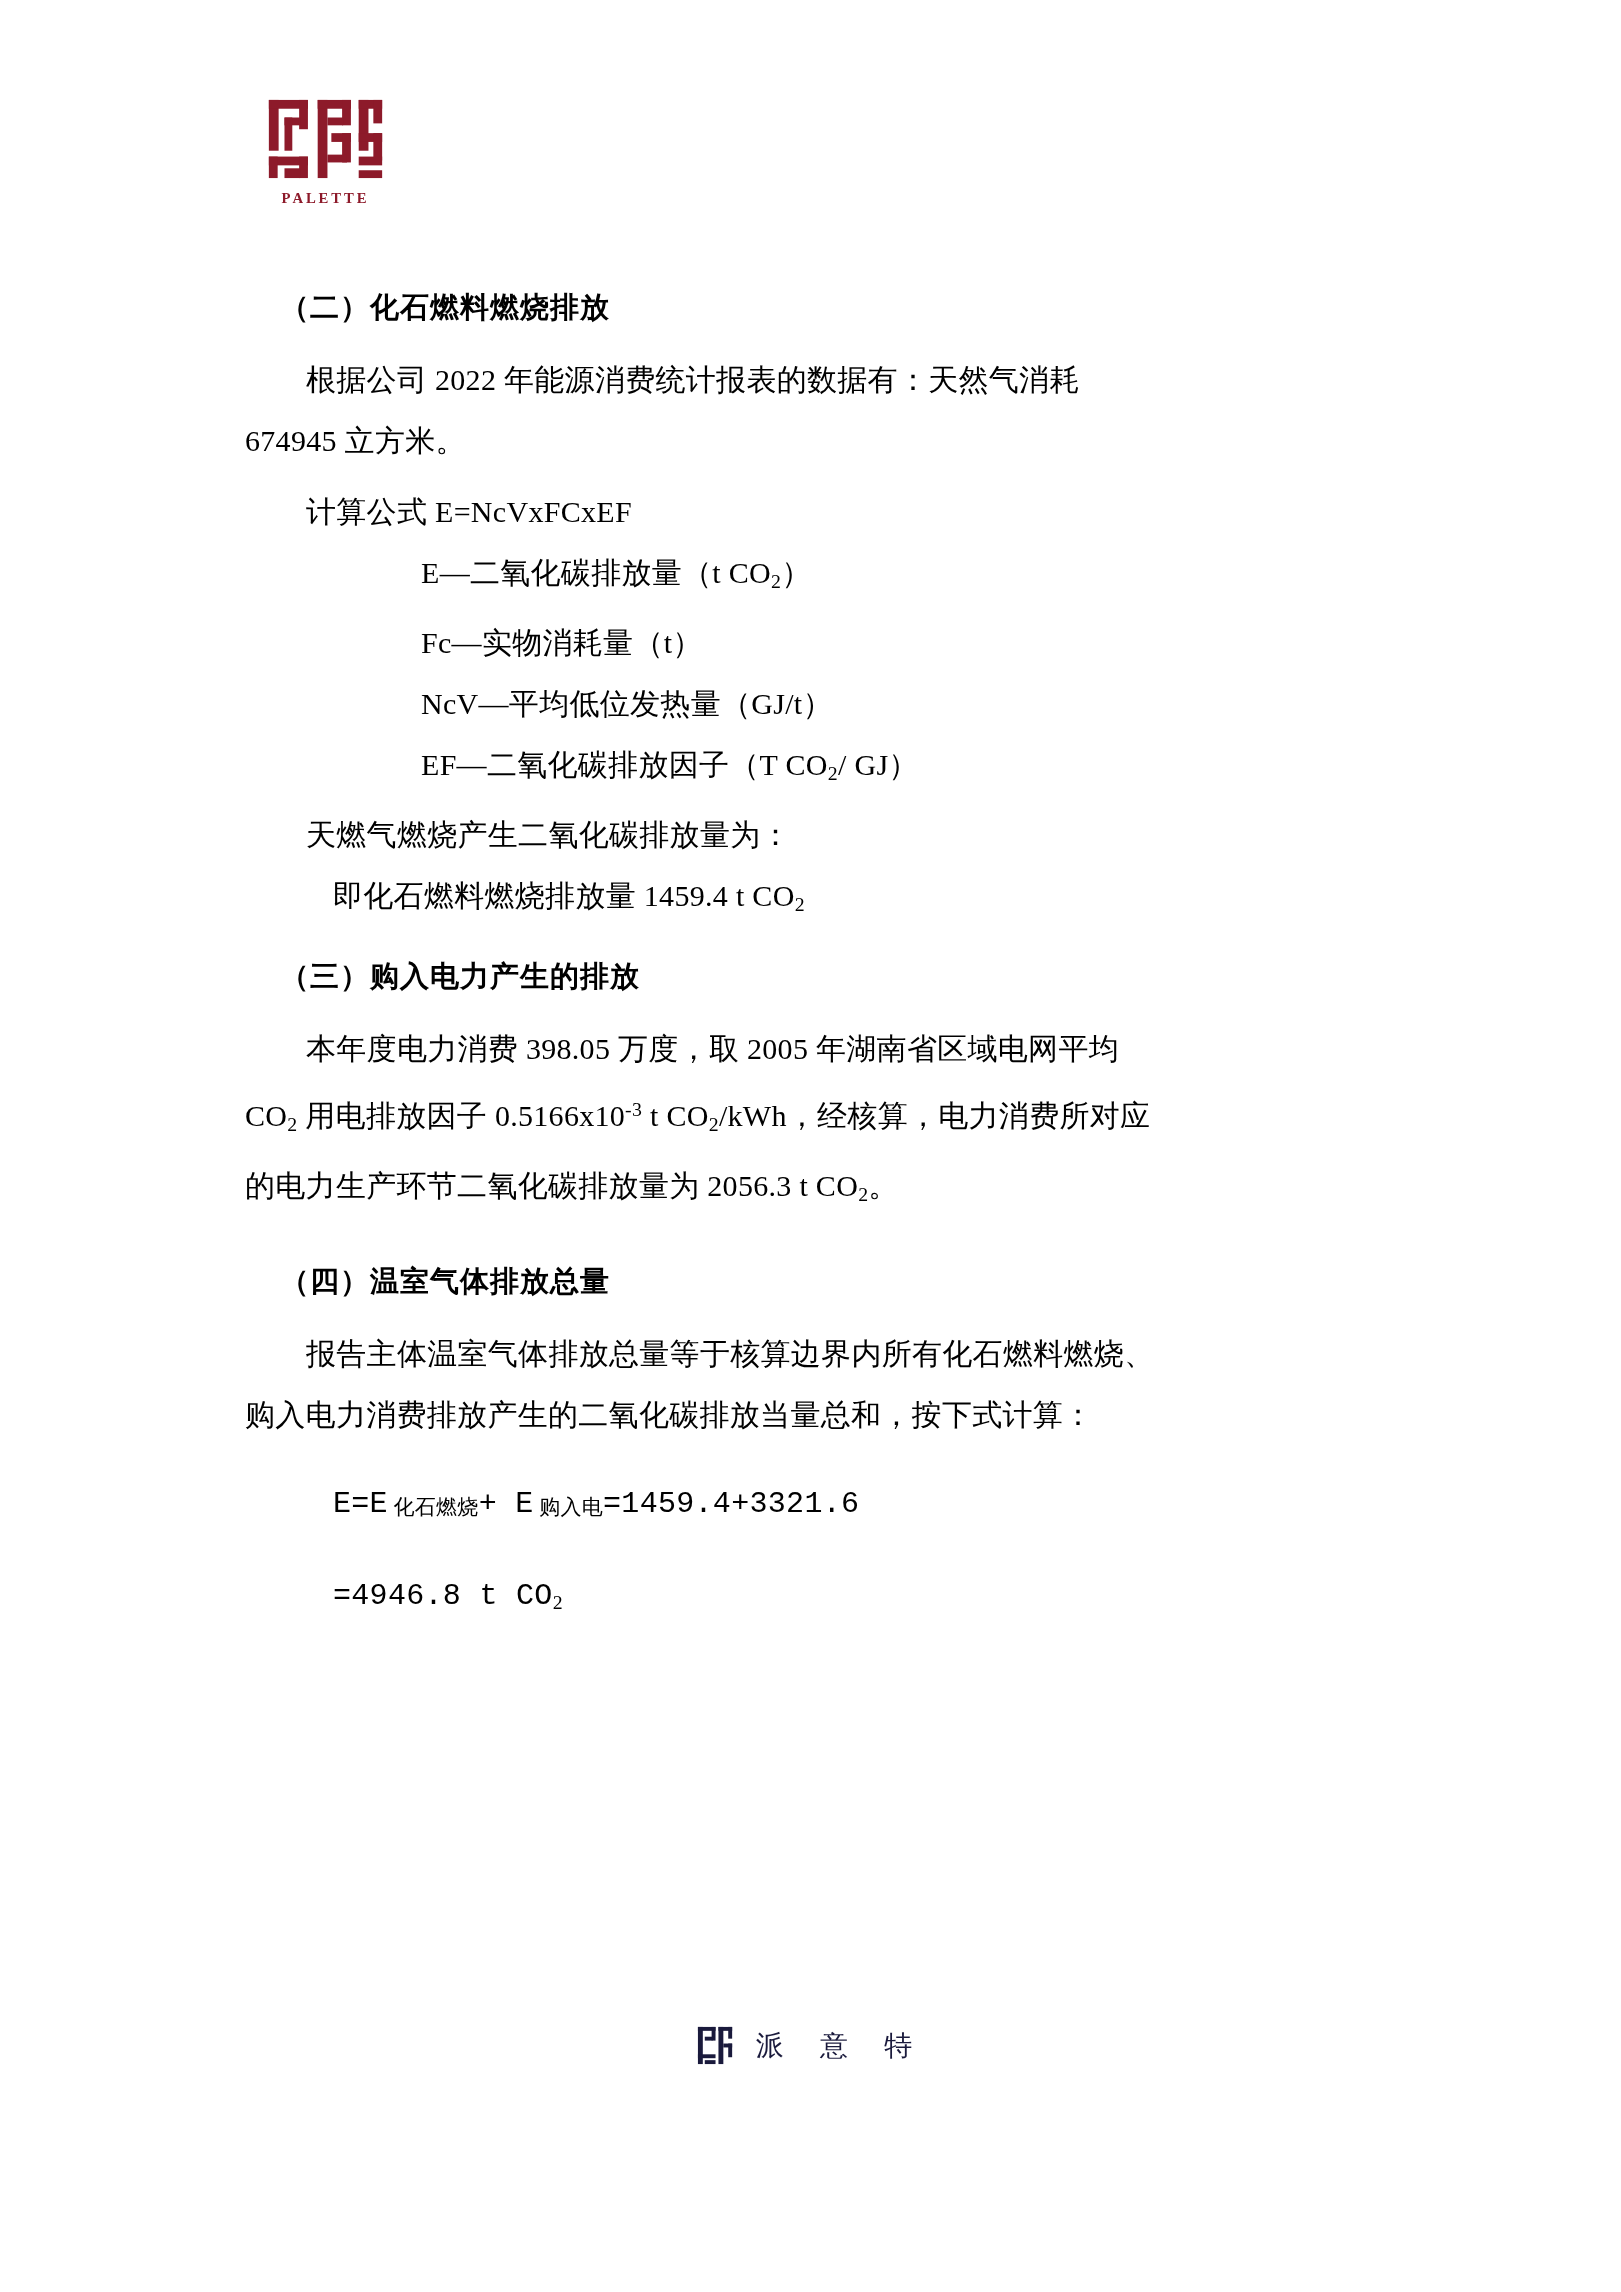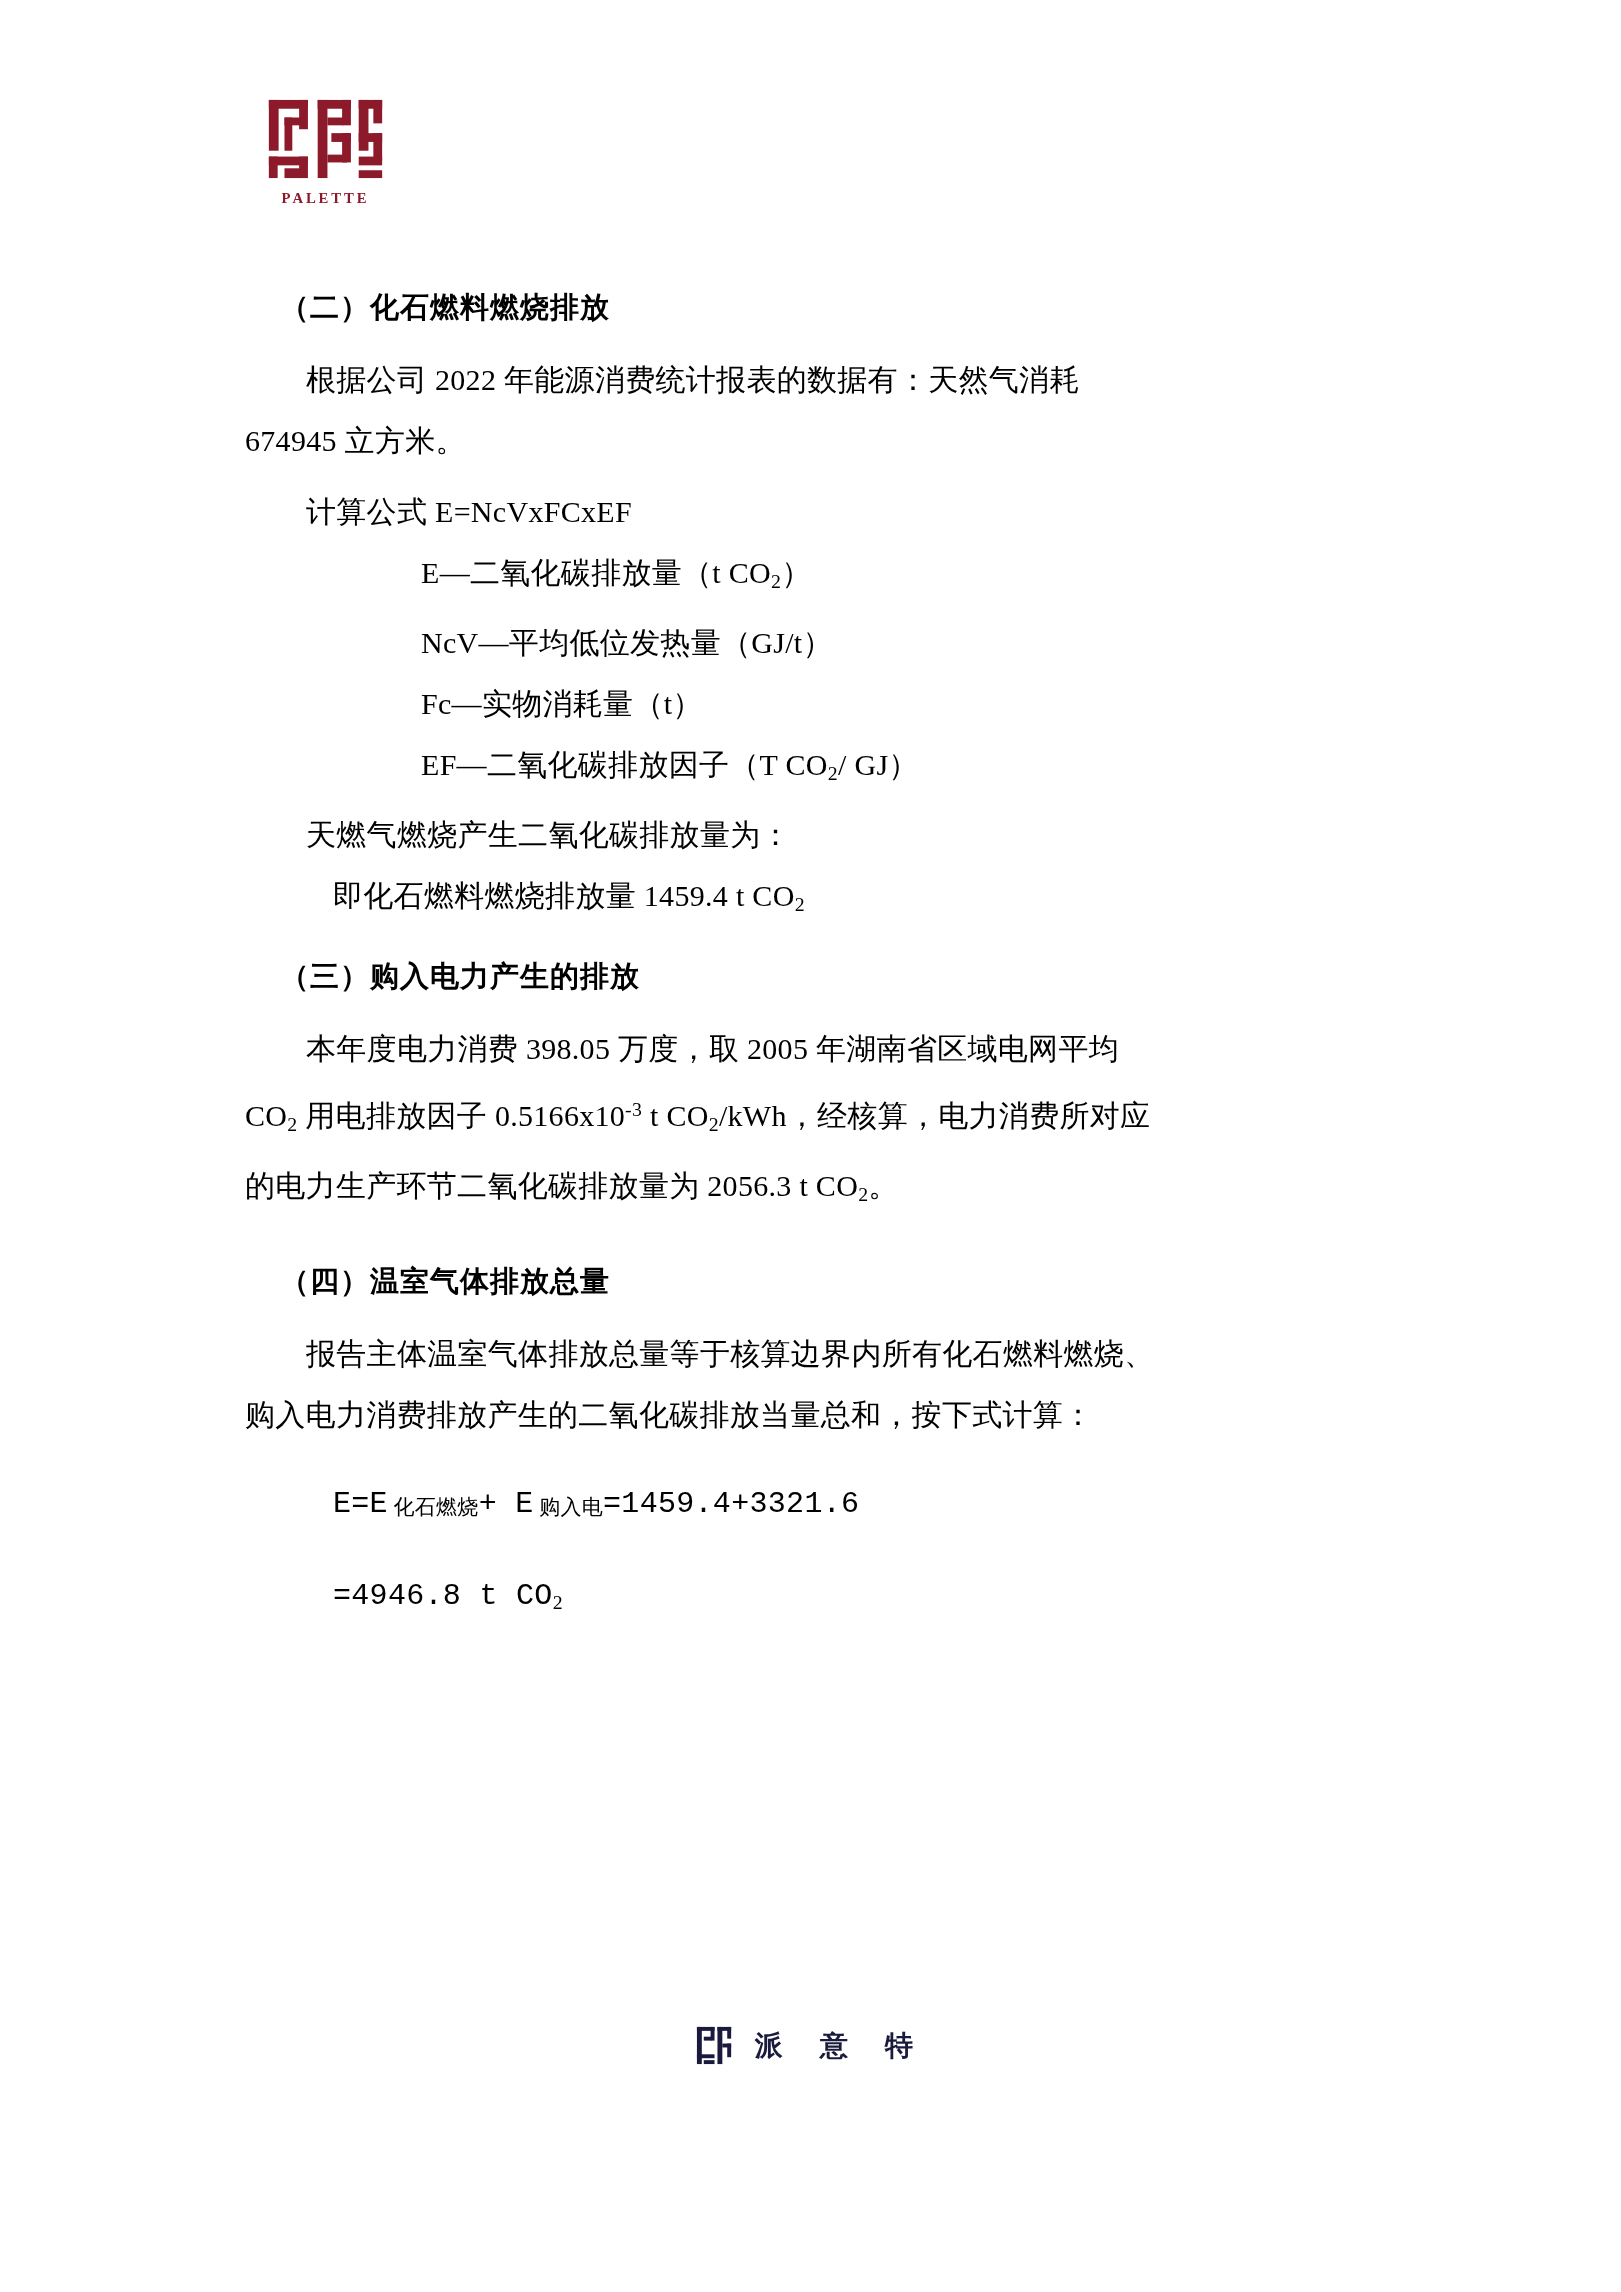--- a/index.html
+++ b/index.html
@@ -103,21 +103,21 @@
     justify-content: center;
     align-items: center;
     gap: 17.6px;
   }
   .footer-mark {
     width: 43px;
     height: 43px;
   }
   .footer-text {
     font-family: "DejaVu Sans", "Liberation Sans", sans-serif;
-    font-weight: bold;
+    font-weight: normal;
     font-size: 28px;
     letter-spacing: 13.7px;
     color: #1a1a3c;
   }
 </style>
 </head>
 <body>
 
 <div class="page">
 
@@ -162,23 +162,23 @@
 
     <p class="indent-2 gap-sm">根据公司 2022 年能源消费统计报表的数据有：天然气消耗</p>
     <p class="indent-0">674945 立方米。</p>
 
     <p class="indent-2 gap-sm">计算公式 E=NcVxFCxEF</p>
 
     <p class="indent-deep">
       <span>E—二氧化碳排放量（t CO</span><sub>2</sub><span>）</span>
     </p>
 
+    <p class="indent-deep">Fc—实物消耗量（t）</p>
+
     <p class="indent-deep">NcV—平均低位发热量（GJ/t）</p>
-
-    <p class="indent-deep">Fc—实物消耗量（t）</p>
 
     <p class="indent-deep">
       <span>EF—二氧化碳排放因子（T CO</span><sub>2</sub><span>/ GJ）</span>
     </p>
 
 
     <p class="indent-2">天燃气燃烧产生二氧化碳排放量为：</p>
 
     <p class="indent-mid">
       <span>即化石燃料燃烧排放量 1459.4 t CO</span><sub>2</sub>

